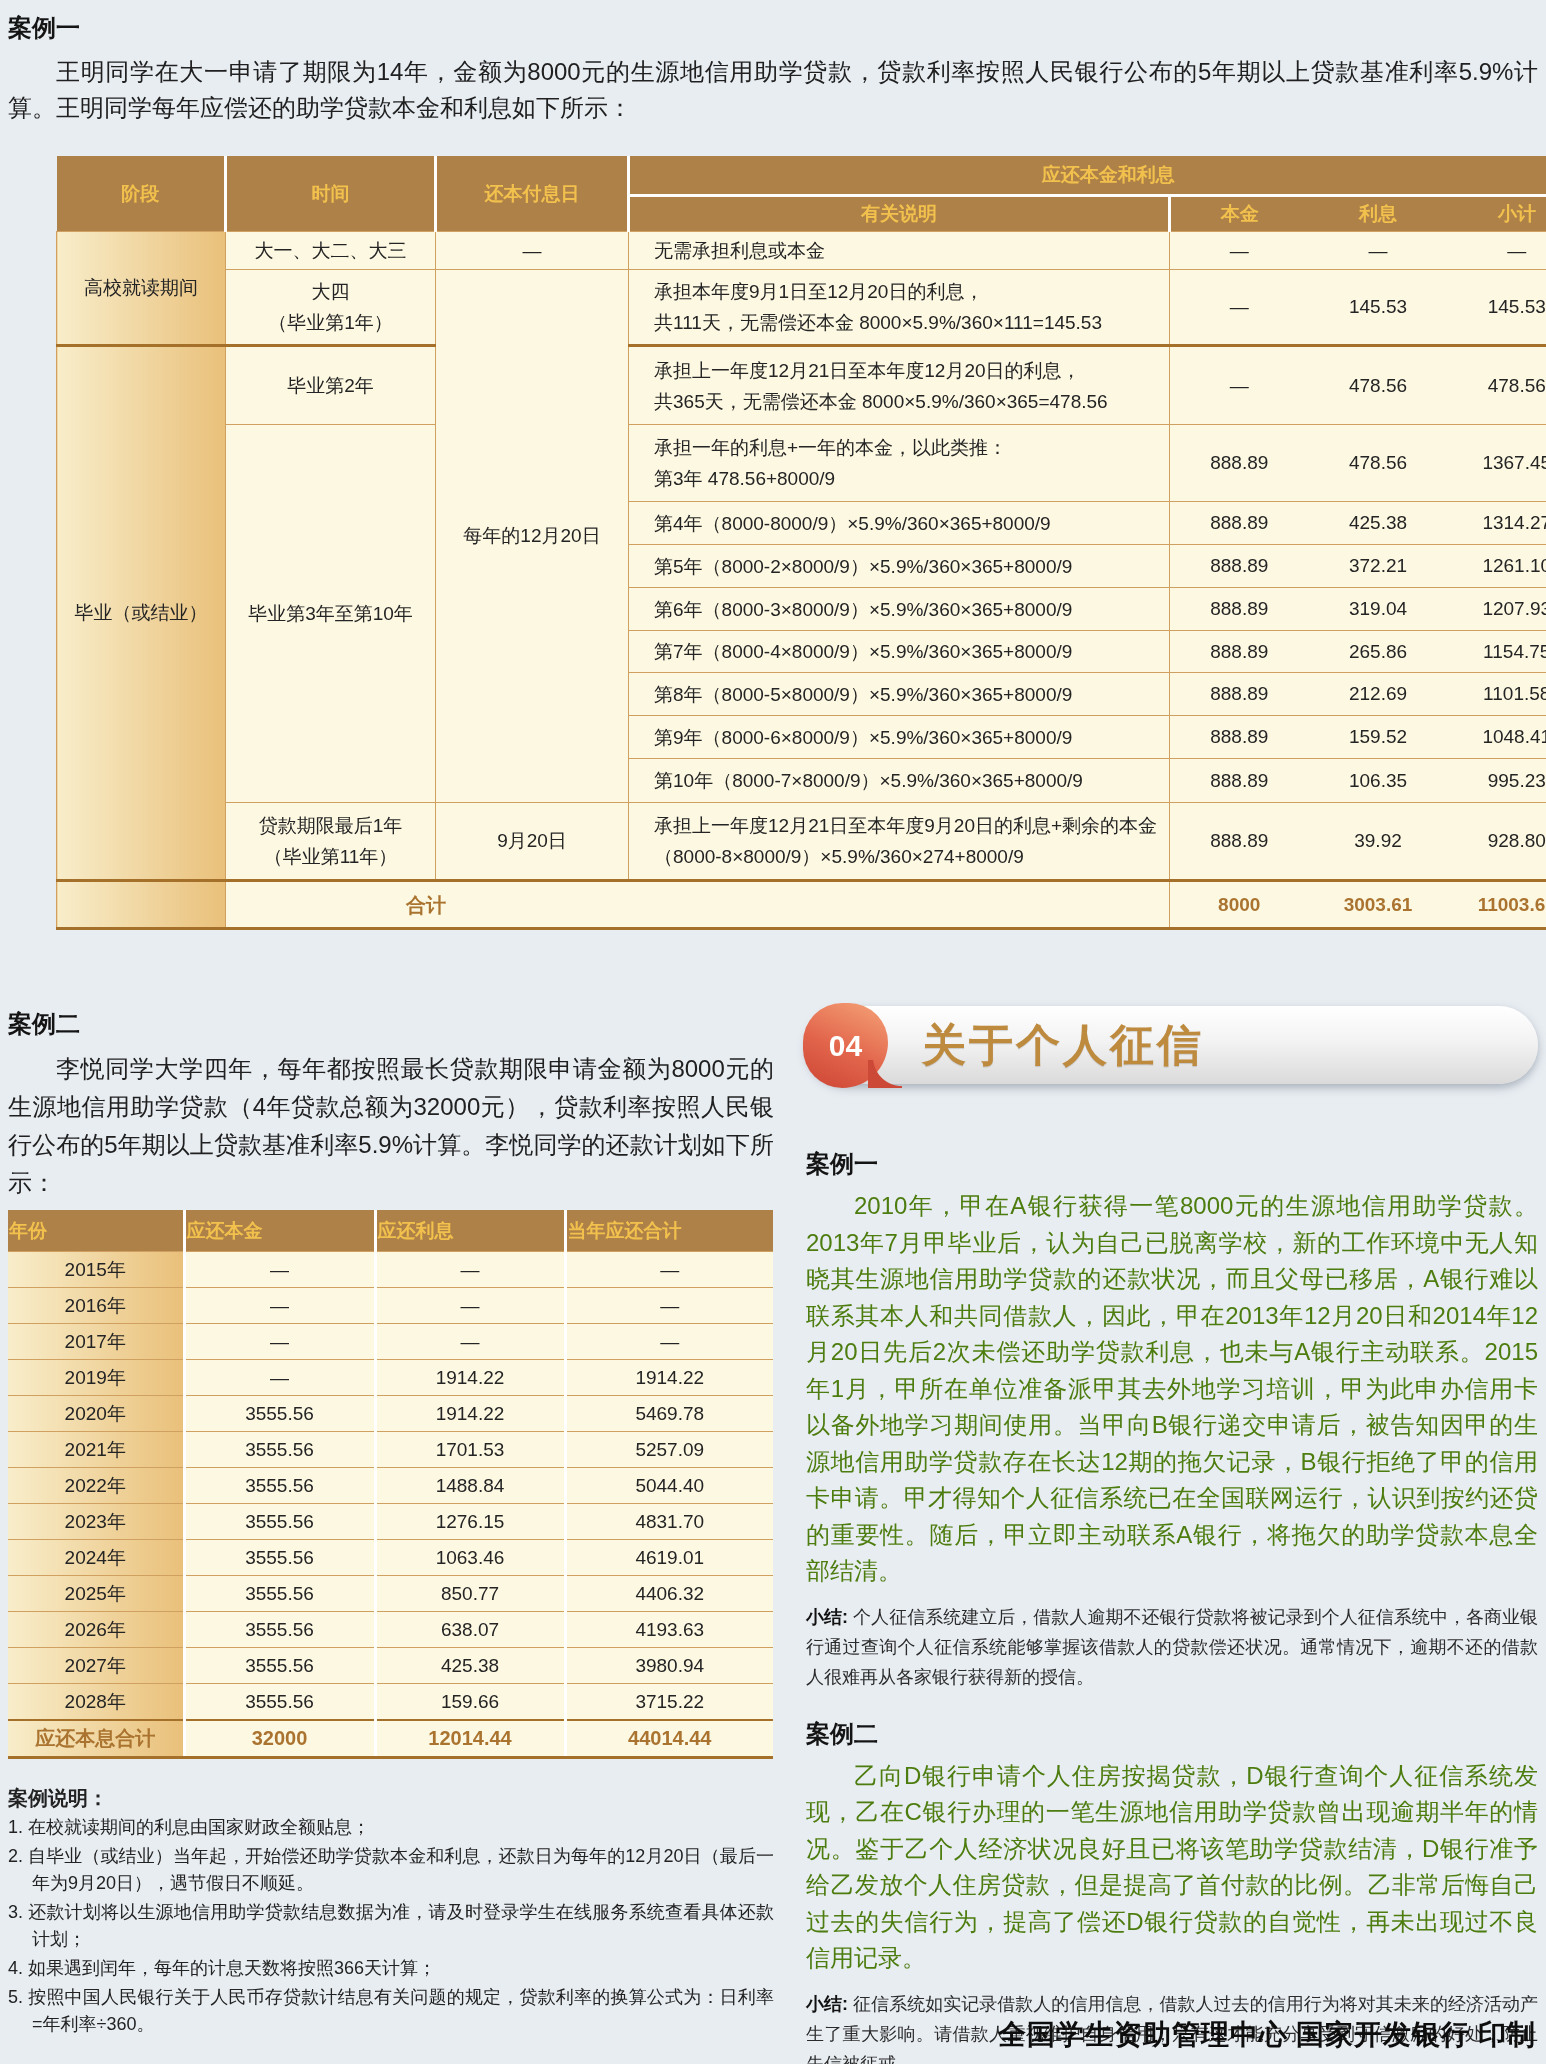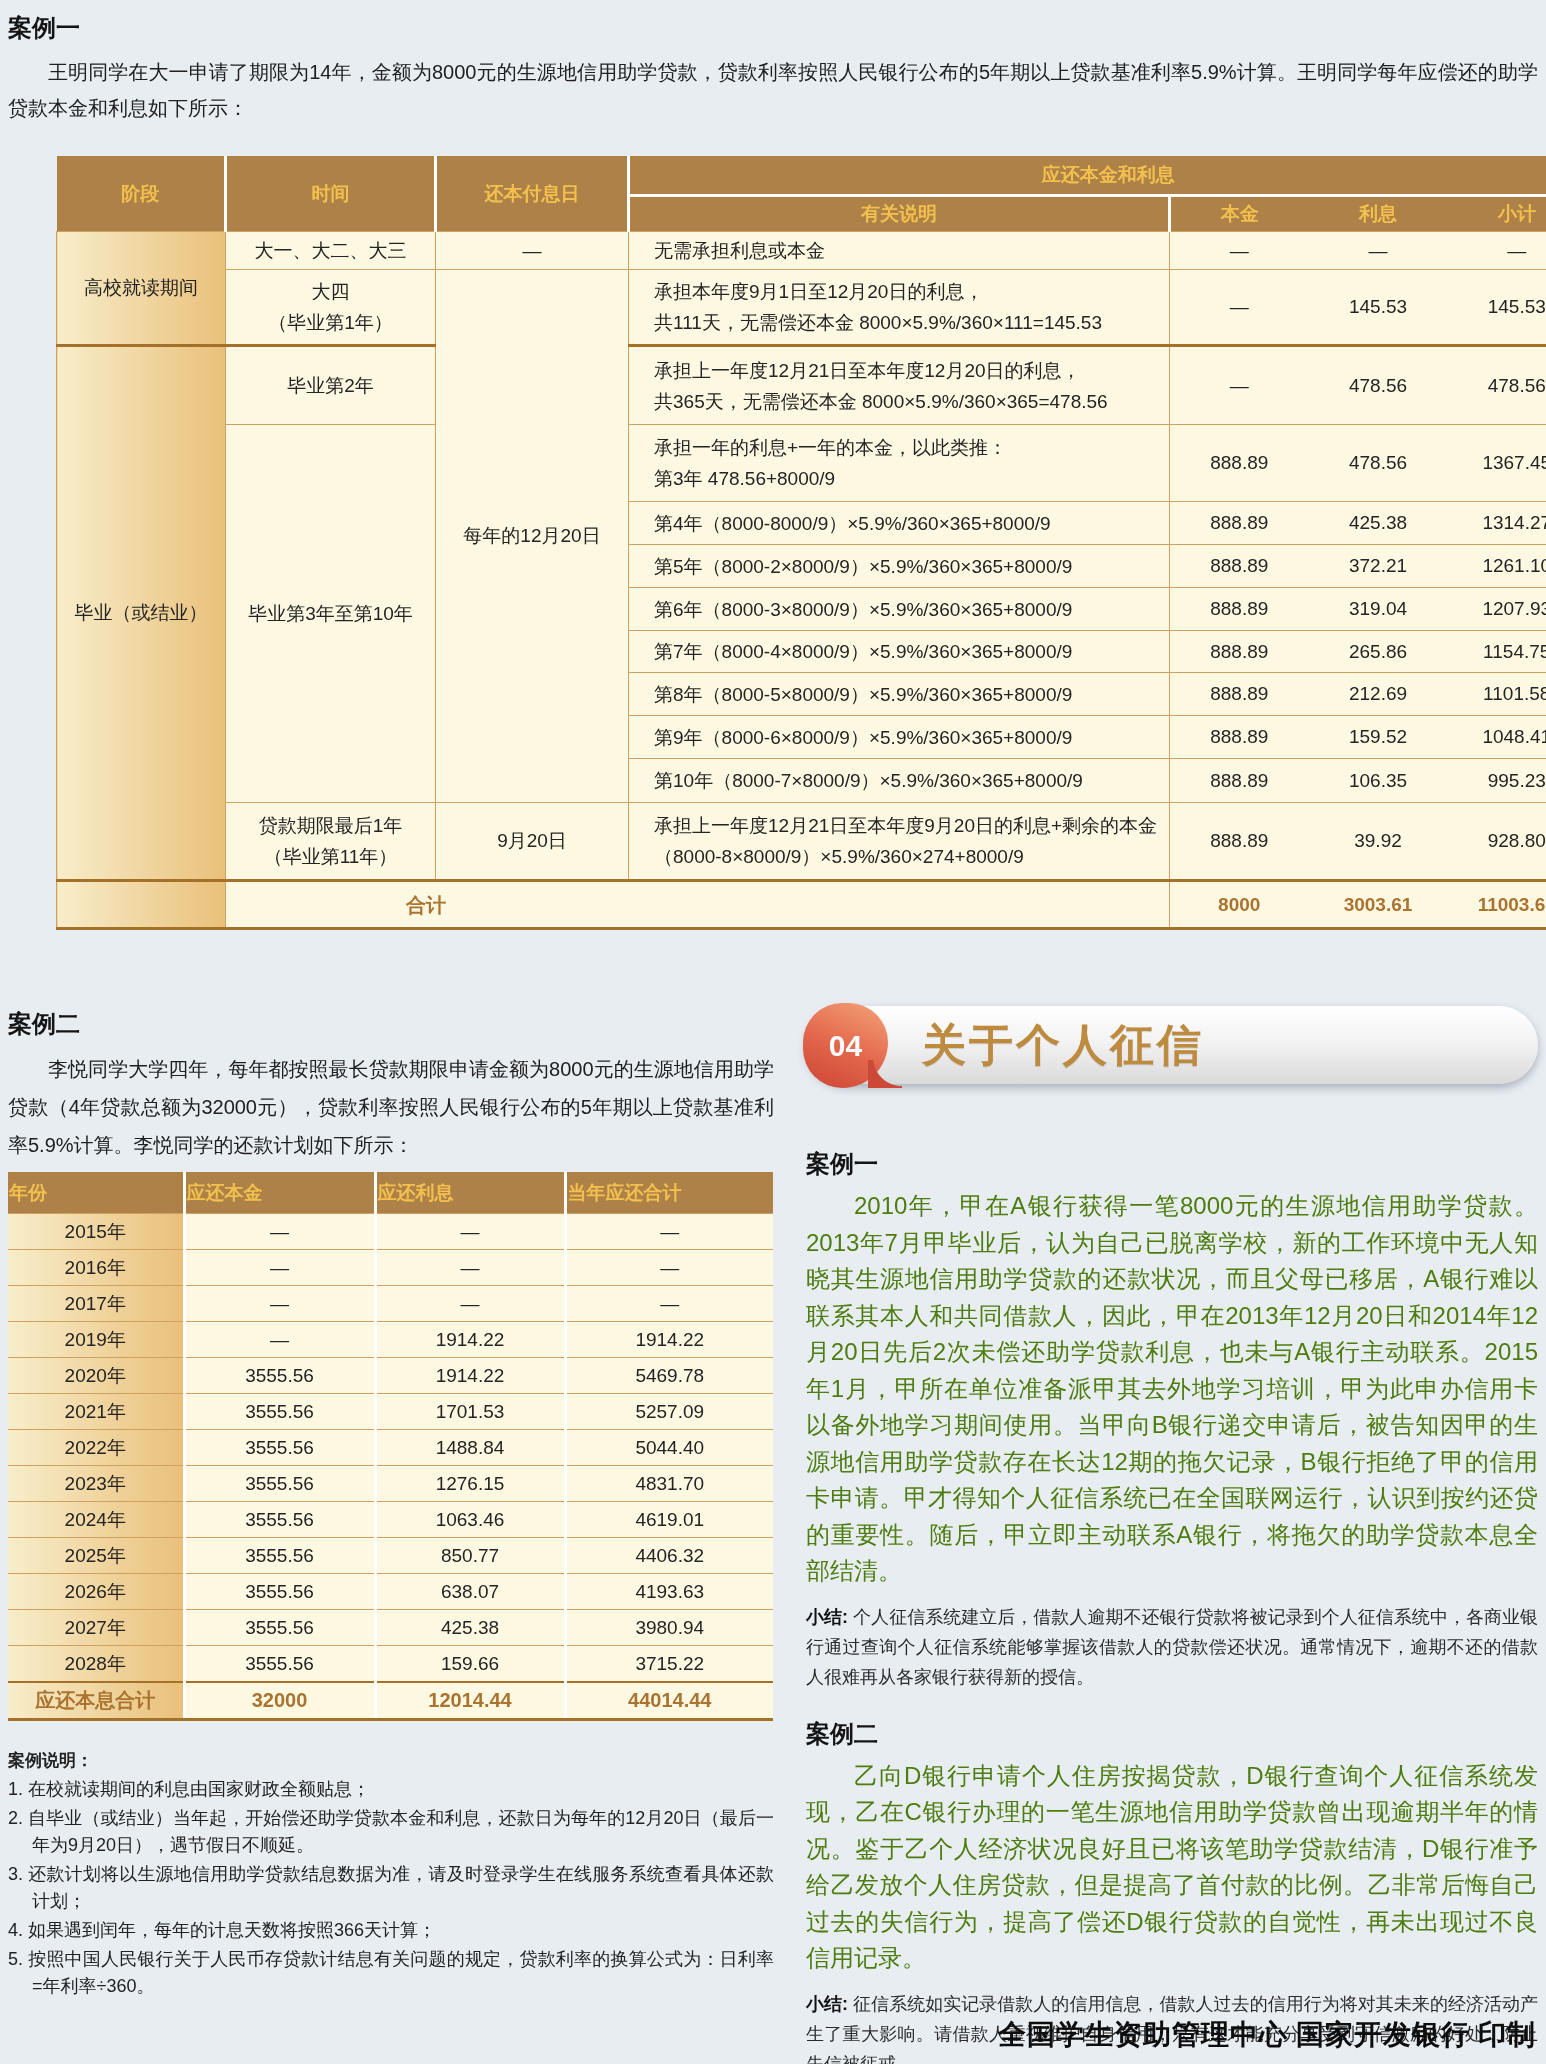--- a/index.html
+++ b/index.html
@@ -3,21 +3,21 @@
 <meta charset="utf-8">
 <style>
   html,body{margin:0;padding:0;}
   body{
     width:1546px;height:2064px;position:relative;overflow:hidden;
     background:#e8edf2;color:#202020;
     font-family:"Liberation Sans","DejaVu Sans",sans-serif;
   }
   .page{padding:8px;position:relative;height:2048px;}
   .h-case{font-size:24px;font-weight:bold;color:#141414;margin:4px 0 10px;}
-  .intro{font-size:20px;line-height:36px;text-indent:2em;text-align:justify;margin:8px 0 0;}
+  .intro{font-size:24px;line-height:36px;text-indent:2em;text-align:justify;margin:8px 0 0;}
   .lh38{line-height:38px;}
 
   
   table{border-collapse:collapse;}
   .t1{width:1530px;margin-top:30px;table-layout:fixed;margin-left:48px;}
   .t1 th{
     background:#ae8148;color:#f2c14d;font-size:19px;font-weight:bold;
     padding:2px 4px;text-align:center;
   }
   .t1 thead tr:first-child th{height:34px;}
@@ -56,21 +56,21 @@
     font-size:19px;text-align:center;height:35px;padding:0 14px;color:#242424;
   }
   .t2 td:first-child{border-left:none;background:linear-gradient(to right,#f8edca,#e9c07a);}
   .t2 tr.total td{
     border-top:2px solid #a5702a;border-bottom:3px solid #a5702a;
     color:#aa7430;font-weight:bold;font-size:20px;
   }
 
   
   .notes{margin-top:26px;font-size:18px;line-height:27px;color:#222;}
-  .notes-h{font-weight:bold;font-size:17px;margin-bottom:2px;font-family:Liberation Serif, serif;}
+  .notes-h{font-weight:bold;font-size:20px;margin-bottom:2px;font-family:Liberation Serif, serif;}
   .notes ol{list-style:none;margin:0;padding:0;}
   .notes li{padding-left:24px;text-indent:-24px;margin:2px 0;text-align:justify;}
 
   
   .sec-bar{
     position:relative;height:78px;border-radius:40px;margin-top:2px;
     background:linear-gradient(180deg,#ffffff 0%,#f3f3f3 45%,#dadada 100%);
     box-shadow:0 4px 9px rgba(110,120,135,0.5);
   }
   .badge{

